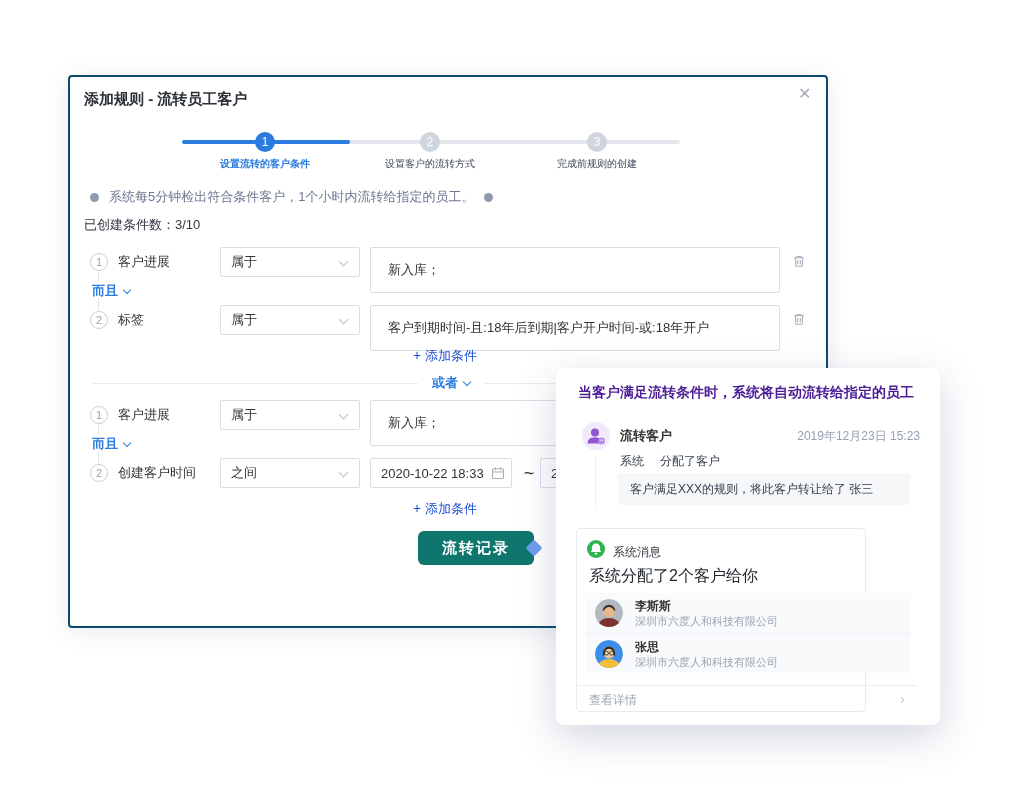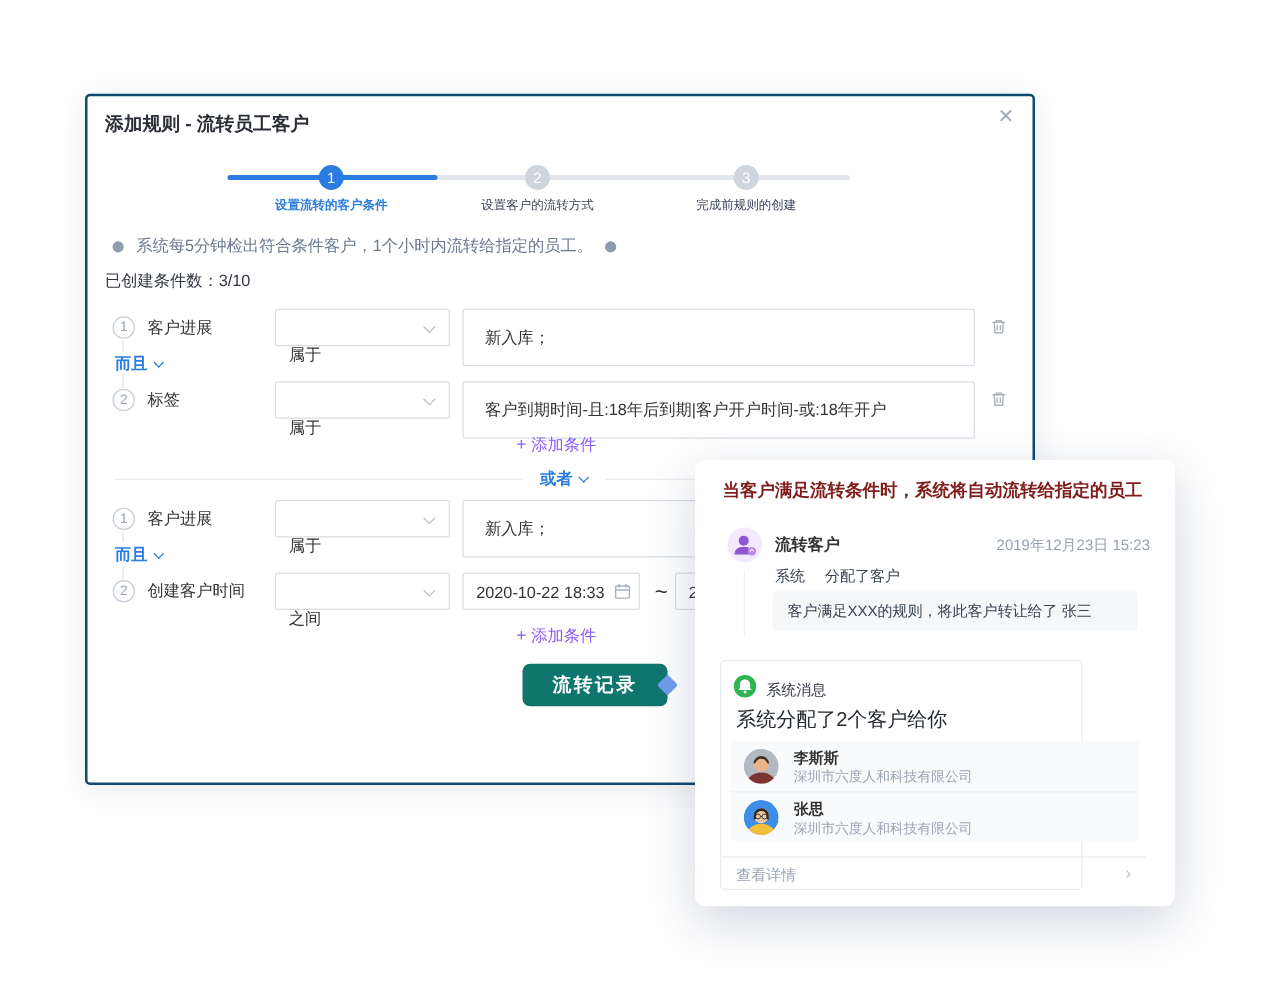--- a/index.html
+++ b/index.html
@@ -30,55 +30,55 @@
   .notice-text { font-size:13px; color:#6a7890; }
   .counter { position:absolute; left:14px; top:139px; font-size:13px; color:#303540; }
 
   
   .crow { position:absolute; left:0; width:760px; height:30px; }
   .numc { position:absolute; left:20px; top:6px; width:18px; height:18px; border:1px solid #c8cfda;
     border-radius:50%; font-size:11px; color:#97a1b2; text-align:center; line-height:16px; background:#fff; }
   .fieldl { position:absolute; left:48px; top:0; line-height:30px; font-size:13px; color:#333; }
   .select { position:absolute; left:150px; top:0; width:140px; height:30px; border:1px solid #d9dee5;
     border-radius:2px; background:#fff; cursor:pointer; }
-  .select .txt { position:absolute; left:10px; line-height:28px; font-size:13px; color:#333;margin-top:22px; }
+  .select .txt { position:absolute; left:10px; line-height:28px; font-size:13px; color:#333; }
   .chev { position:absolute; right:12px; top:10px; width:7px; height:7px;
     border-right:1.5px solid #b7bfca; border-bottom:1.5px solid #b7bfca; transform:rotate(45deg); }
   .tinput { position:absolute; left:300px; top:0; width:410px; height:46px; border:1px solid #d9dee5;
     border-radius:2px; padding:0 17px; font-size:13px; color:#333; font-family:inherit; background:#fff; }
   .datewrap { position:absolute; top:0; width:142px; height:30px; }
   .datewrap input { width:100%; height:30px; border:1px solid #d9dee5; border-radius:2px;
     padding:0 26px 0 10px; font-size:13px; color:#333; font-family:inherit; background:#fff; }
   .cal-icon { position:absolute; right:7px; top:8px; }
   .tilde { position:absolute; left:450px; top:0; width:18px; text-align:center; line-height:30px;
     font-size:18px; color:#333; }
   .trash { position:absolute; left:722px; top:7px; cursor:pointer; background:none; border:none; }
 
   .and-link { position:absolute; left:22px; font-size:13px; font-weight:bold; color:#2a7ce0; cursor:pointer; }
   .bchev { display:inline-block; width:6px; height:6px; border-right:1.5px solid #2a7ce0;
     border-bottom:1.5px solid #2a7ce0; transform:rotate(45deg); margin-left:6px; vertical-align:2px; }
   .vline { position:absolute; left:28px; width:1px; background:#dfe4ea; }
 
-  .add-link { position:absolute; left:0; width:750px; text-align:center; font-size:13px; color:#8b5cf6; cursor:pointer; }
+  .add-link { position:absolute; left:0; width:750px; text-align:center; font-size:13px; color:#1d4ed8; cursor:pointer; }
   .plus { margin-right:4px; font-size:14px; }
 
   .or-divider { position:absolute; left:22px; top:296px; width:718px; height:20px; display:flex; align-items:center; }
   .or-divider .hl { flex:1; height:1px; background:#e8ecf1; }
   .or-label { padding:0 14px; font-size:13px; font-weight:bold; color:#2a7ce0; cursor:pointer; white-space:nowrap; }
 
   .transfer-btn { position:absolute; left:348px; top:454px; width:116px; height:34px; background:#0f766e;
     border:none; border-radius:6px; color:#fff; font-size:15px; font-weight:bold; letter-spacing:2px;
     cursor:pointer; font-family:inherit; }
   .btn-arrow { position:absolute; left:458px; top:465px; width:12px; height:12px; background:#6f9cea;
     transform:rotate(45deg); border-radius:2px; }
 
   
   .card { position:absolute; left:556px; top:368px; width:384px; height:357px; background:#fff;
     border-radius:8px; box-shadow:0 12px 40px rgba(50,70,110,0.22); z-index:10; }
-  .card-title { position:absolute; left:22px; top:16px; width:345px; font-size:14px; font-weight:bold; color:#7f1d1d; }
+  .card-title { position:absolute; left:22px; top:16px; width:345px; font-size:14px; font-weight:bold; color:#4c1d95; }
   .chat-avatar { position:absolute; left:26px; top:54px; width:28px; height:28px; border-radius:50%;
     background:#f2eafc; overflow:hidden; }
   .chat-sender { position:absolute; left:64px; top:59px; font-size:13px; font-weight:bold; color:#333; }
   .chat-time { position:absolute; right:20px; top:60px; font-size:12px; color:#96a0af; }
   .chat-vline { position:absolute; left:39px; top:88px; width:1px; height:54px; background:#eef1f5; }
   .chat-action { position:absolute; left:64px; top:85px; font-size:12px; color:#39424f; }
   .chat-action .actor { margin-right:16px; }
   .chat-quote { position:absolute; left:62px; top:105px; width:292px; height:32px; background:#f5f7f9;
     border-radius:3px; font-size:12px; color:#39424f; line-height:32px; padding:0 12px;
     white-space:nowrap; overflow:hidden; }

